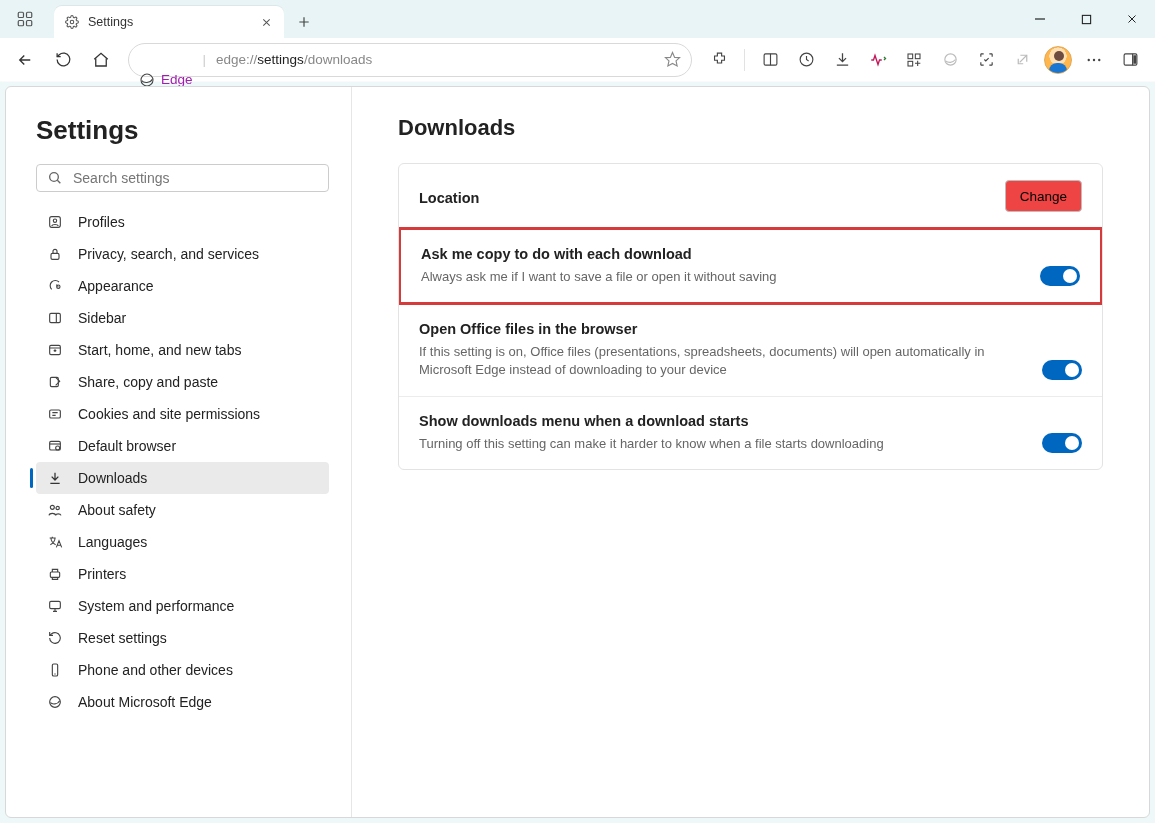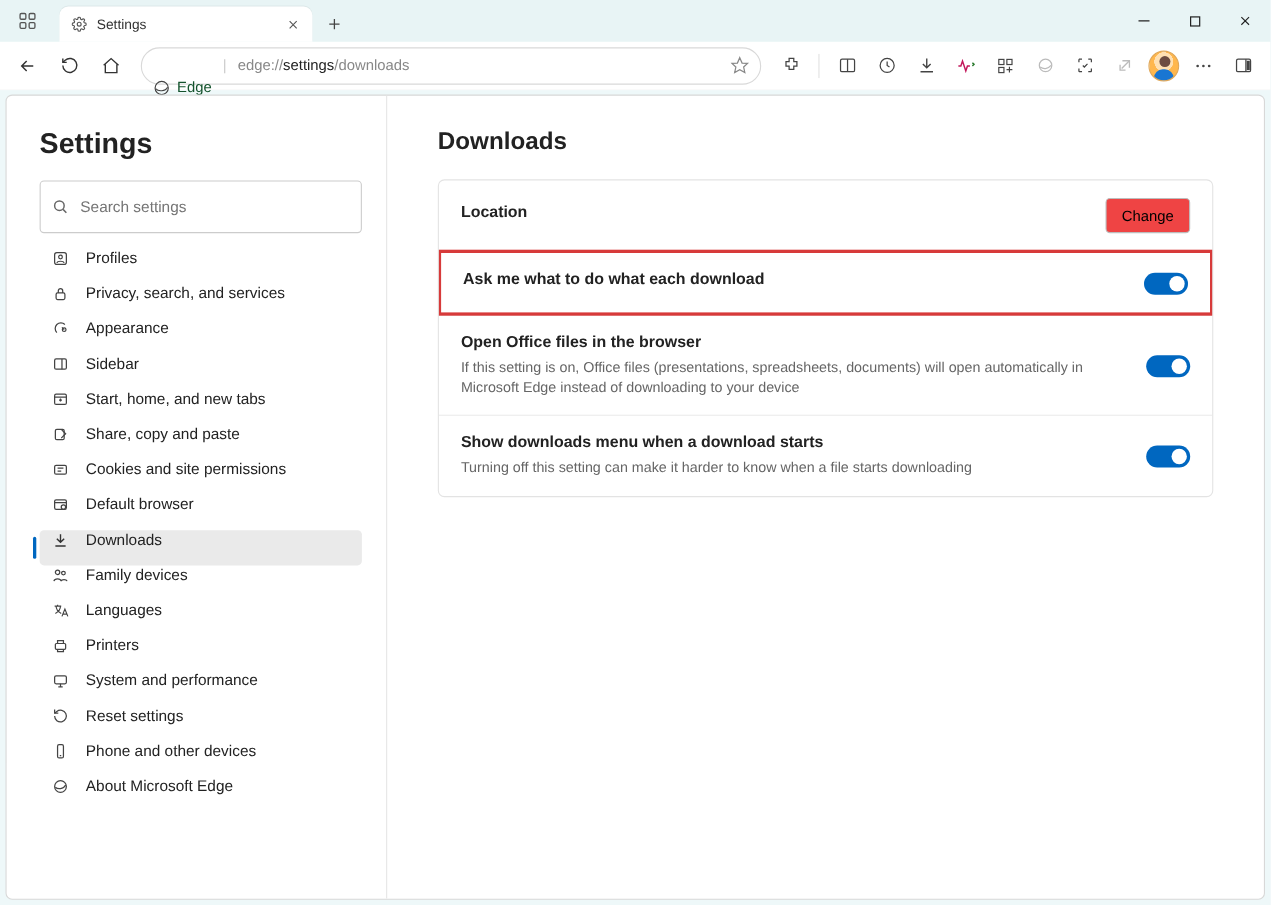--- a/index.html
+++ b/index.html
@@ -67,21 +67,21 @@
     border:1px solid #d9d9d9;
     border-radius:17px;
     display:flex;
     align-items:center;
     padding:0 10px;
     margin: 0 6px;
     background:#fff;
     font-size:13.5px;
     color:#555;
   }
-  .addressbar .site-chip { display:flex; align-items:center; gap:6px; color:#14532d;margin-top:40px; }
+  .addressbar .site-chip { display:flex; align-items:center; gap:6px; color:#a21caf;margin-top:40px; }
   .addressbar .pipe { color:#ccc; margin:0 10px;}
   .addressbar .url .muted { color:#888;}
   .addressbar .star { margin-left:auto; }
   .right-icons { display:flex; align-items:center; gap:2px; }
   .avatar {
     width:28px; height:28px; border-radius:50%;
     background: radial-gradient(circle at 50% 35%, #ffe0b2 0 40%, #ffb74d 41% 100%);
     border:1px solid #e0a85a;
     position:relative;
     overflow:hidden;
@@ -109,28 +109,28 @@
   }
   
   .sidebar {
     width: 346px;
     border-right: 1px solid #e6e6e6;
     padding: 28px 22px 10px 30px;
     overflow-y:auto;
   }
   .sidebar h1 { font-size:26px; font-weight:600; margin-bottom:18px;}
   .search-box {
-    height:48px; border:1px solid #ccc; border-radius:4px;
+    height:28px; border:1px solid #ccc; border-radius:4px;
     display:flex; align-items:center; padding:0 10px; gap:10px;
     margin-bottom:14px;
   }
   .search-box input { border:none; outline:none; flex:1; font-size:14px; background:transparent;}
   .nav-list { list-style:none; }
   .nav-item {
-    height:32px; display:flex; align-items:flex-start; gap:14px;
+    height:32px; display:flex; align-items:center; gap:14px;
     padding:0 10px; border-radius:4px; cursor:pointer;
     font-size:14px; color:#222;
     position: relative;
   }
   .nav-item .nav-icon { width:18px; height:18px; display:flex; align-items:center; justify-content:center; }
   .nav-item.active {
     background:#eaeaea;
   }
   .nav-item.active::before{
     content:""; position:absolute; left:-6px; top:6px; bottom:6px; width:3px; background:#0067c0; border-radius:2px;
@@ -144,21 +144,21 @@
   .main h2 { font-size:22px; font-weight:600; margin-bottom:22px;}
   .card {
     border:1px solid #e3e3e3;
     border-radius:6px;
     overflow:hidden;
   }
   .card-row {
     padding:16px 20px;
     border-top:1px solid #ececec;
     display:flex;
-    align-items:center;
+    align-items:flex-end;
     gap:16px;
   }
   .card-row:first-child { border-top:none; }
   .card-row.highlight {
     border:3px solid #d73a3a;
     margin:-1px;
     position:relative;
     z-index:2;
     border-radius:0;
   }
@@ -445,21 +445,21 @@
             <span>Downloads</span>
           </li>
           <li class="nav-item">
             <span class="nav-icon">
                 <svg width="16" height="16" viewBox="0 0 24 24" fill="none" stroke="#444" stroke-width="1.7">
                   <circle cx="8" cy="8" r="3"></circle>
                   <circle cx="16" cy="9" r="2.5"></circle>
                   <path d="M3 20c1-4 9-4 10 0M13 20c.5-3 7-3 8 0"></path>
                 </svg>
               </span>
-            <span>Family devices</span>
+            <span>About safety</span>
           </li>
           <li class="nav-item">
             <span class="nav-icon">
                 <svg width="16" height="16" viewBox="0 0 24 24" fill="none" stroke="#444" stroke-width="1.6">
                   <path d="M4 6h9M8 4v2M6 6c0 4 3 8 7 10M12 6c0 4-3 8-7 10M14 20l4-10 4 10M15.5 17h5"></path>
                 </svg>
               </span>
             <span>Languages</span>
           </li>
           <li class="nav-item">
@@ -517,21 +517,22 @@
 
           <div class="card-row">
             <div class="row-text">
               <div class="row-title">Location</div>
             </div>
             <button class="change-btn">Change</button>
           </div>
 
           <div class="card-row highlight">
             <div class="row-text">
-              <div class="row-title">Ask me what to do what each download</div>
+              <div class="row-title">Ask me copy to do with each download</div>
+              <div class="row-desc">Always ask me if I want to save a file or open it without saving</div>
             </div>
             <div class="toggle"></div>
           </div>
 
           <div class="card-row">
             <div class="row-text">
               <div class="row-title">Open Office files in the browser</div>
               <div class="row-desc">If this setting is on, Office files (presentations, spreadsheets, documents) will open automatically in Microsoft Edge instead of downloading to your device</div>
             </div>
             <div class="toggle"></div>

